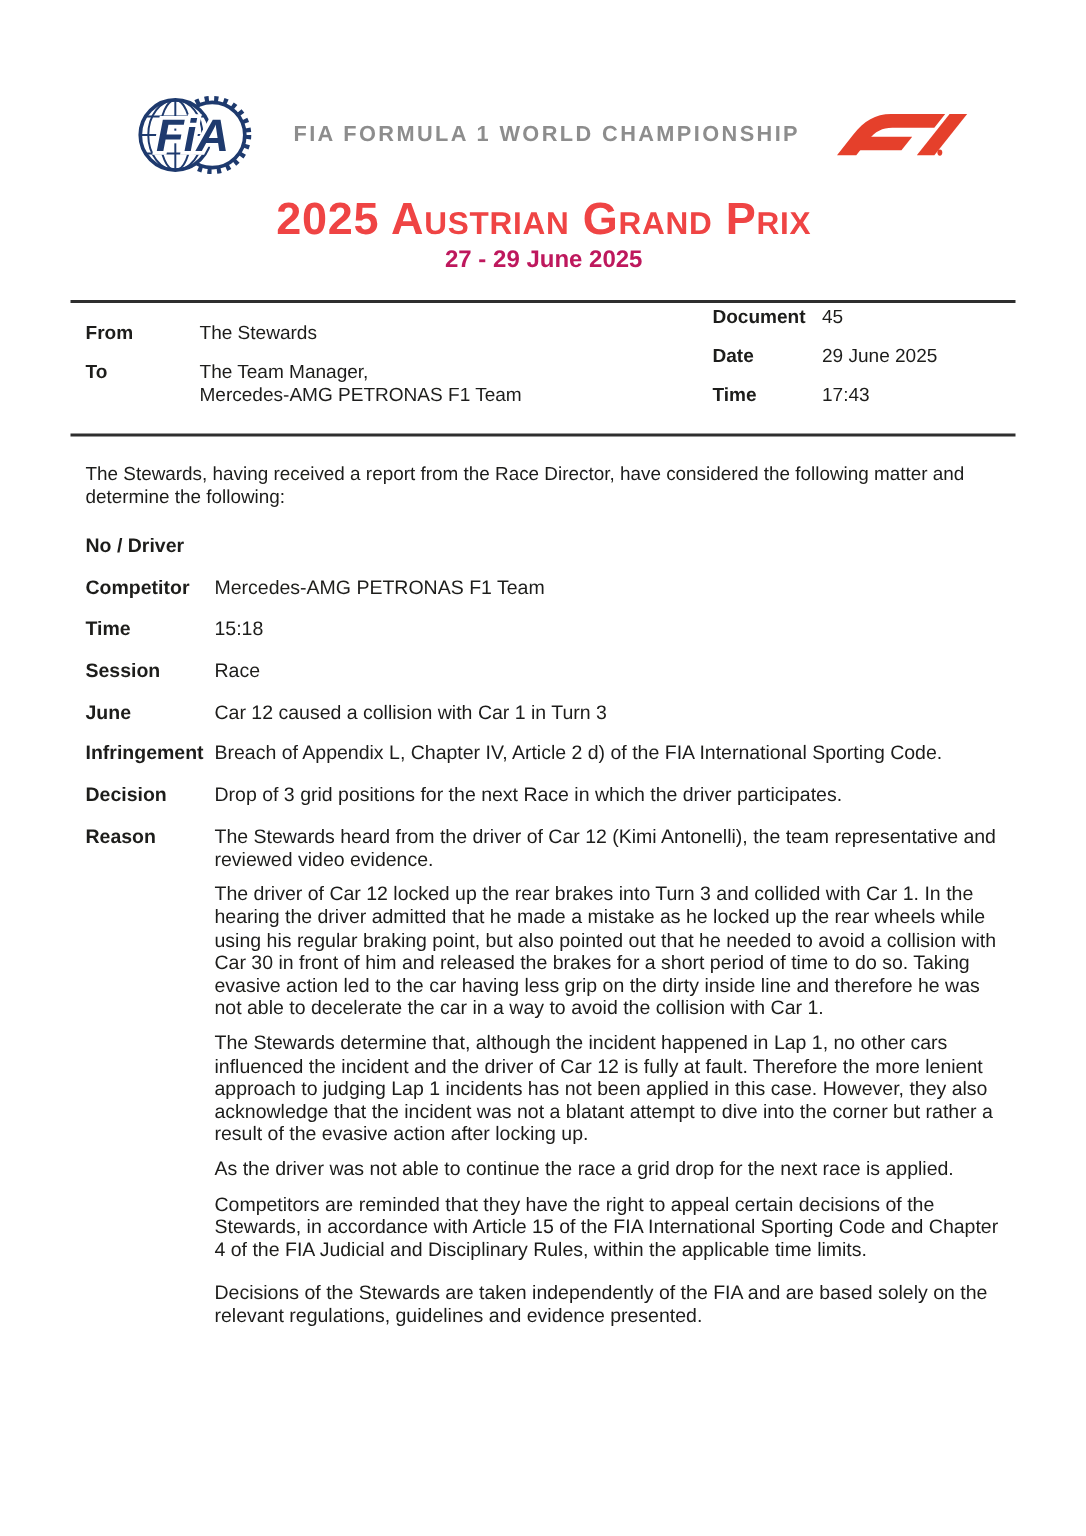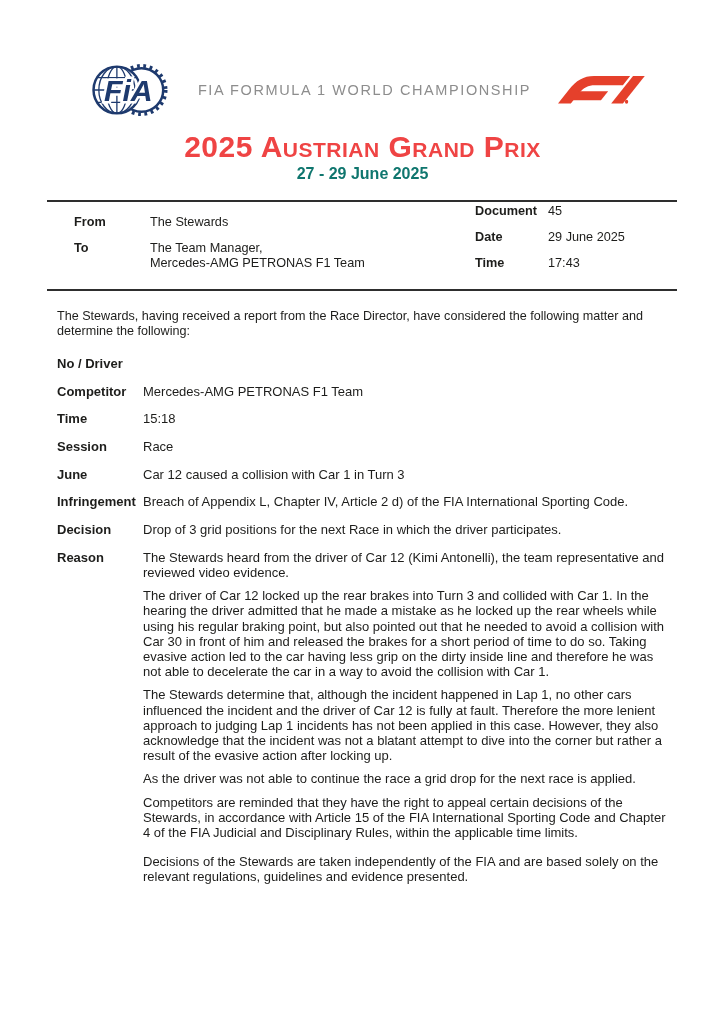--- a/index.html
+++ b/index.html
@@ -15,45 +15,45 @@
   }
   
   .masthead{
     display:flex;align-items:center;
     padding-top:55px;height:70px;
   }
   .fia-logo{margin-left:32px;flex:0 0 auto;line-height:0;}
   .championship{
     flex:1 1 auto;text-align:center;
     font-size:14.5px;letter-spacing:1.6px;
-    color:#8d8d8d;font-weight:400;
+    color:#8d8d8d;font-weight:700;
     white-space:nowrap;
   }
   .f1-logo{margin-right:22px;flex:0 0 auto;line-height:0;}
   
   .title-block{text-align:center;margin-top:6px;}
   .event-title{
     margin:0;font-size:30px;font-weight:bold;
     font-variant:small-caps;letter-spacing:0.5px;
     line-height:1.05;color:#ef4444;
   }
   .event-dates{
-    margin:2px 0 0 0;font-size:16px;font-weight:bold;color:#0f766e;
+    margin:2px 0 0 0;font-size:16px;font-weight:bold;color:#be185d;
   }
   
   .meta-table{
     position:relative;
     margin:17px -9px 0 -10px;     
     border-top:2px solid #2e2e2e;
     border-bottom:2px solid #2e2e2e;
     padding:13px 0 15px 0;
     height:59px;box-sizing:content-box;
     font-size:12.7px;line-height:15px;
   }
-  .meta-left{margin-left:27px;}
+  .meta-left{margin-left:10px;}
   .meta-row{display:flex;margin-bottom:11px;}
   .meta-label{font-weight:bold;flex:0 0 76px;}
   .meta-right{position:absolute;left:428px;top:2px;}
   .meta-right .meta-label{flex:0 0 73px;}
   
   .intro{
     margin:18px 0 17px 0;
     font-size:12.6px;line-height:15.2px;
   }
   .field-row{

